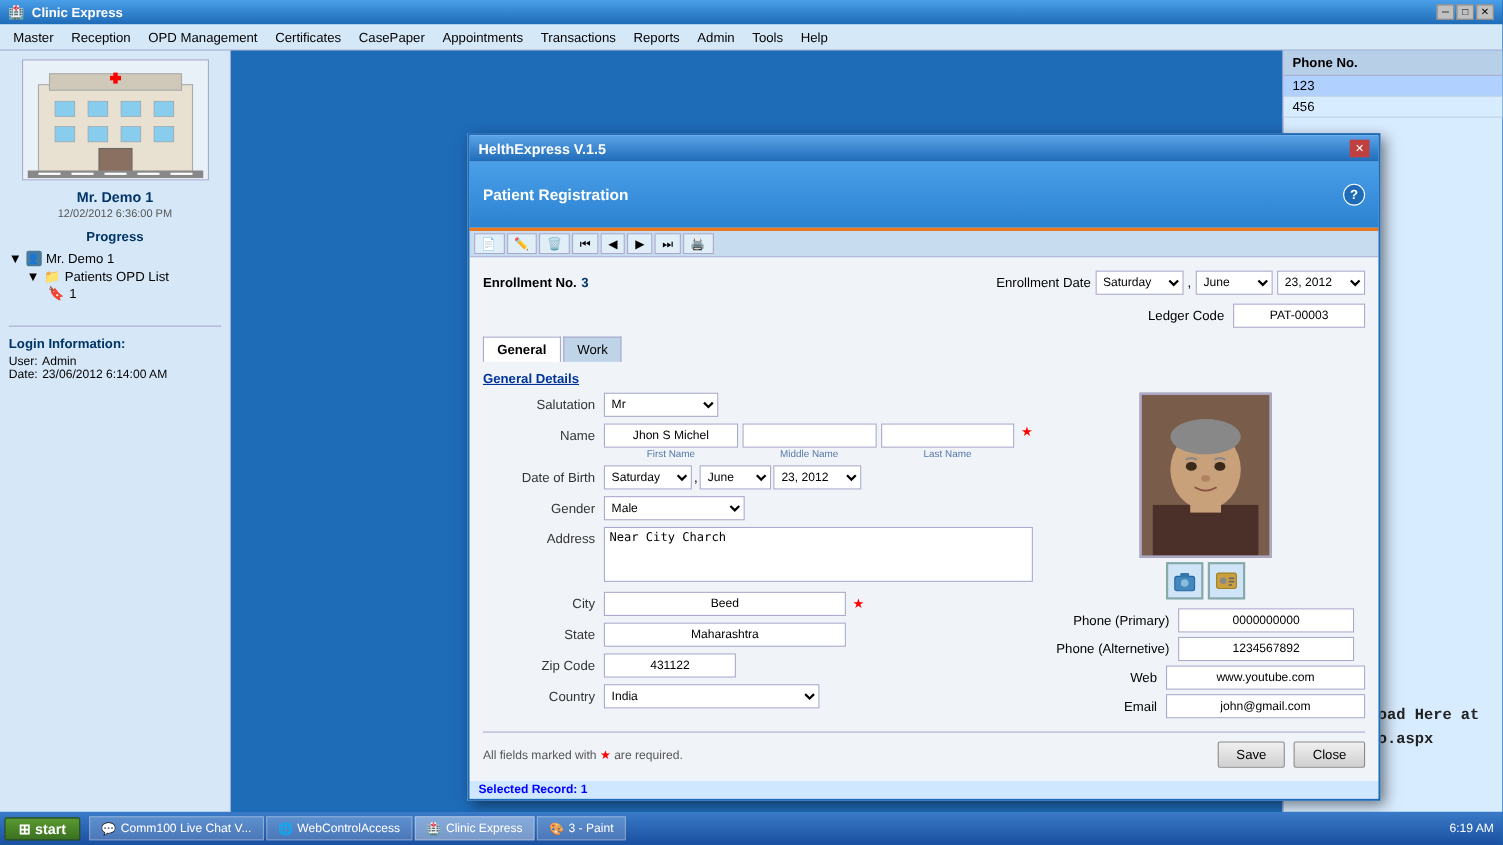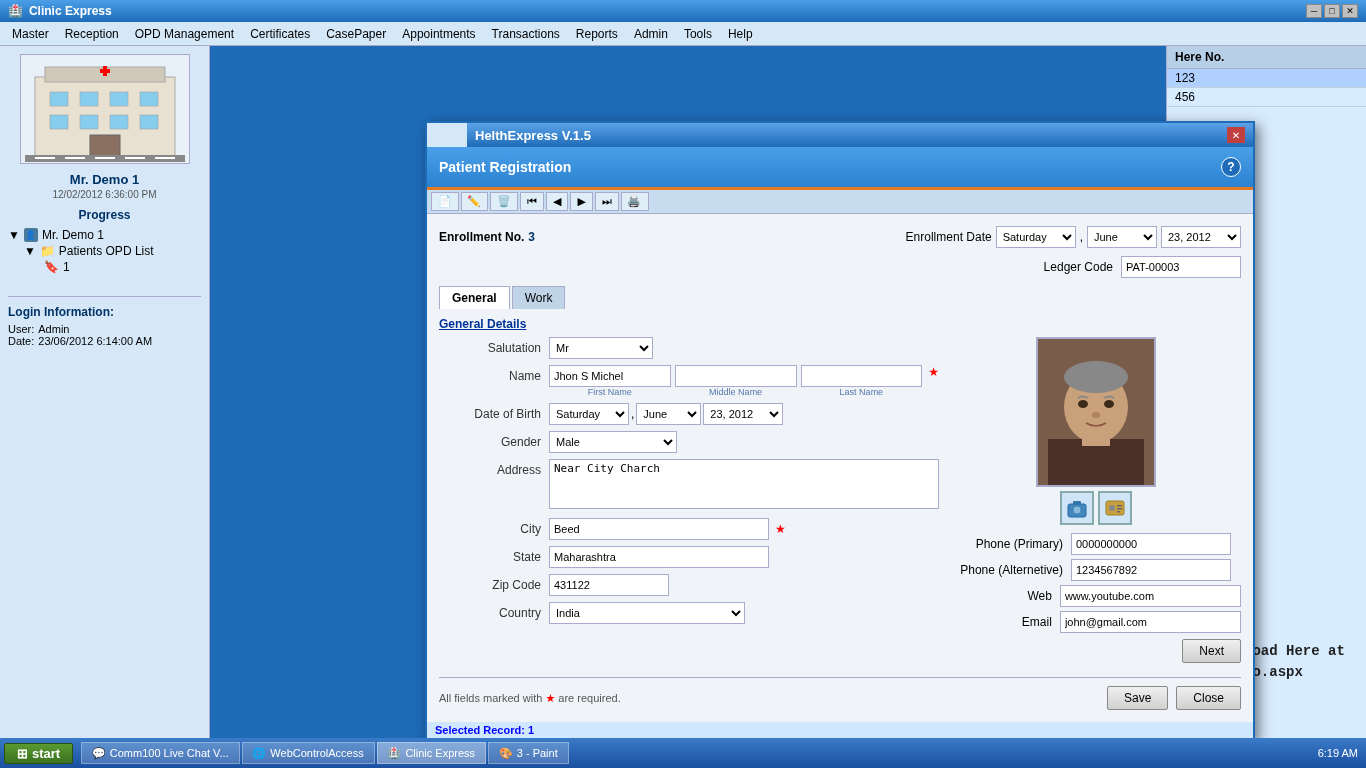--- a/index.html
+++ b/index.html
@@ -29,21 +29,21 @@
     .folder-icon { color: #d4a017; }
     .login-info { margin-top: 16px; border-top: 1px solid #aac; padding-top: 8px; }
     .login-info .label { font-weight: bold; color: #003366; margin-bottom: 4px; }
     .login-row { display: flex; gap: 4px; font-size: 11px; }
     .phone-header { background: #b8cfe8; padding: 4px 8px; font-weight: bold; border-bottom: 1px solid #aac; }
     .phone-row { padding: 2px 8px; background: #d8ecff; border-bottom: 1px solid #c0d0e0; }
     .phone-row.selected { background: #b0d0ff; }
 
     
     .dialog { position: absolute; top: 75px; left: 215px; width: 830px; background: #d4e8f8; border: 2px solid #1e6bb8; z-index: 20; box-shadow: 4px 4px 12px rgba(0,0,0,0.5); }
-    .dialog-title { background: linear-gradient(to bottom, #5ba3e8, #1e6bb8); color: white; padding: 4px 8px; font-weight: bold; font-size: 13px; display: flex; align-items: center; justify-content: space-between; margin-left: 40px; }
+    .dialog-title { background: linear-gradient(to bottom, #5ba3e8, #1e6bb8); color: white; padding: 4px 8px; font-weight: bold; font-size: 13px; display: flex; align-items: center; justify-content: space-between; }
     .dialog-toolbar { background: #c8dcf0; padding: 2px 4px; display: flex; gap: 2px; border-bottom: 1px solid #aac; }
     .toolbar-btn { background: #e0eef8; border: 1px solid #aac; padding: 2px 6px; font-size: 11px; cursor: pointer; }
     .dialog-body { background: #f0f4f8; padding: 12px; }
 
     
     .enrollment-row { display: flex; align-items: center; margin-bottom: 8px; }
     .enroll-label { font-weight: bold; margin-right: 4px; }
     .enroll-num { color: #003366; font-weight: bold; }
     .enroll-date { margin-left: auto; display: flex; align-items: center; gap: 4px; }
     .ledger-row { display: flex; align-items: center; gap: 8px; margin-bottom: 8px; justify-content: flex-end; }
@@ -55,21 +55,21 @@
 
     
     .form-grid { display: flex; gap: 12px; }
     .form-left { flex: 1; }
     .form-right { width: 290px; }
 
     .field-row { display: flex; align-items: flex-start; margin-bottom: 6px; }
     .field-label { width: 110px; text-align: right; padding-right: 8px; padding-top: 4px; font-size: 12px; color: #333; }
     .field-control { flex: 1; }
 
-    input[type="text"] { height: 22px; border: 1px solid #aac; padding: 2px 4px; font-size: 11px; background: white; width: 100%; }
+    input[type="text"] { height: 22px; border: 1px solid #aac; padding: 2px 4px; font-size: 11px; background: white; width: 100%; text-align: center; }
     select { height: 22px; border: 1px solid #aac; padding: 1px 2px; font-size: 11px; background: white; }
 
     .name-row { display: flex; gap: 4px; flex: 1; }
     .name-sub { flex: 1; }
     .name-sublabel { font-size: 9px; color: #5577aa; text-align: center; display: block; }
     .required-star { color: red; margin-left: 2px; }
 
     .address-textarea { width: 100%; height: 50px; border: 1px solid #aac; padding: 2px 4px; font-size: 11px; resize: none; background: white; }
 
     .date-select { display: flex; gap: 2px; align-items: center; }
@@ -215,21 +215,21 @@
 
   <div style="flex:1; position:relative; background: #1e6bb8;">
 
     <div class="dialog">
 
       <div class="dialog-title">
         <span>HelthExpress V.1.5</span>
         <button style="background:#c04040;color:white;border:none;width:18px;height:16px;cursor:pointer;font-size:10px;">✕</button>
       </div>
 
-      <div style="display:flex; align-items:center; background: linear-gradient(to bottom, #4a9fe8, #2b82d0); padding: 10px 12px; border-bottom: 3px solid #e87820;">
+      <div style="display:flex; align-items:center; background: linear-gradient(to bottom, #4a9fe8, #2b82d0); padding: 20px 12px; border-bottom: 3px solid #e87820;">
         <span style="color:white;font-weight:bold;font-size:14px;flex:1;">Patient Registration</span>
         <span class="help-btn">?</span>
       </div>
 
       <div class="dialog-toolbar">
         <button class="toolbar-btn">📄</button>
         <button class="toolbar-btn">✏️</button>
         <button class="toolbar-btn">🗑️</button>
         <button class="toolbar-btn">⏮</button>
         <button class="toolbar-btn">◀</button>
@@ -432,23 +432,20 @@
                 <input type="text" value="1234567892" style="width: 160px;">
               </div>
               <div class="phone-row-form">
                 <span class="phone-label">Web</span>
                 <input type="text" value="www.youtube.com" style="width: 200px;">
               </div>
               <div class="phone-row-form">
                 <span class="phone-label">Email</span>
                 <input type="text" value="john@gmail.com" style="width: 200px;">
               </div>
-              <div class="next-btn-row">
-                <button class="btn">Next</button>
-              </div>
             </div>
           </div>
         </div>
 
         <div class="footer-row">
           <div class="required-note">
             <span>All fields marked with</span>
             <span style="color:red;"> ★ </span>
             <span>are required.</span>
           </div>
@@ -459,21 +456,21 @@
         </div>
       </div>
 
       <div class="selected-record">
         <span>Selected Record:</span>
         <span>1</span>
       </div>
     </div>
 
     <div style="position:absolute; right:0; top:0; width:200px; background:#d8ecff; border-left:1px solid #aac; height:100%;">
-      <div class="phone-header">Here No.</div>
+      <div class="phone-header">Phone No.</div>
       <div class="phone-row selected">123</div>
       <div class="phone-row">456</div>
     </div>
 
     <div class="promo">
       <div>Hot Offer, Try First Use Free</div>
       <div>Professional Hospital Software Download Here at</div>
       <div>http://cmistechnologies.com/Portfolio.aspx</div>
     </div>
   </div>

